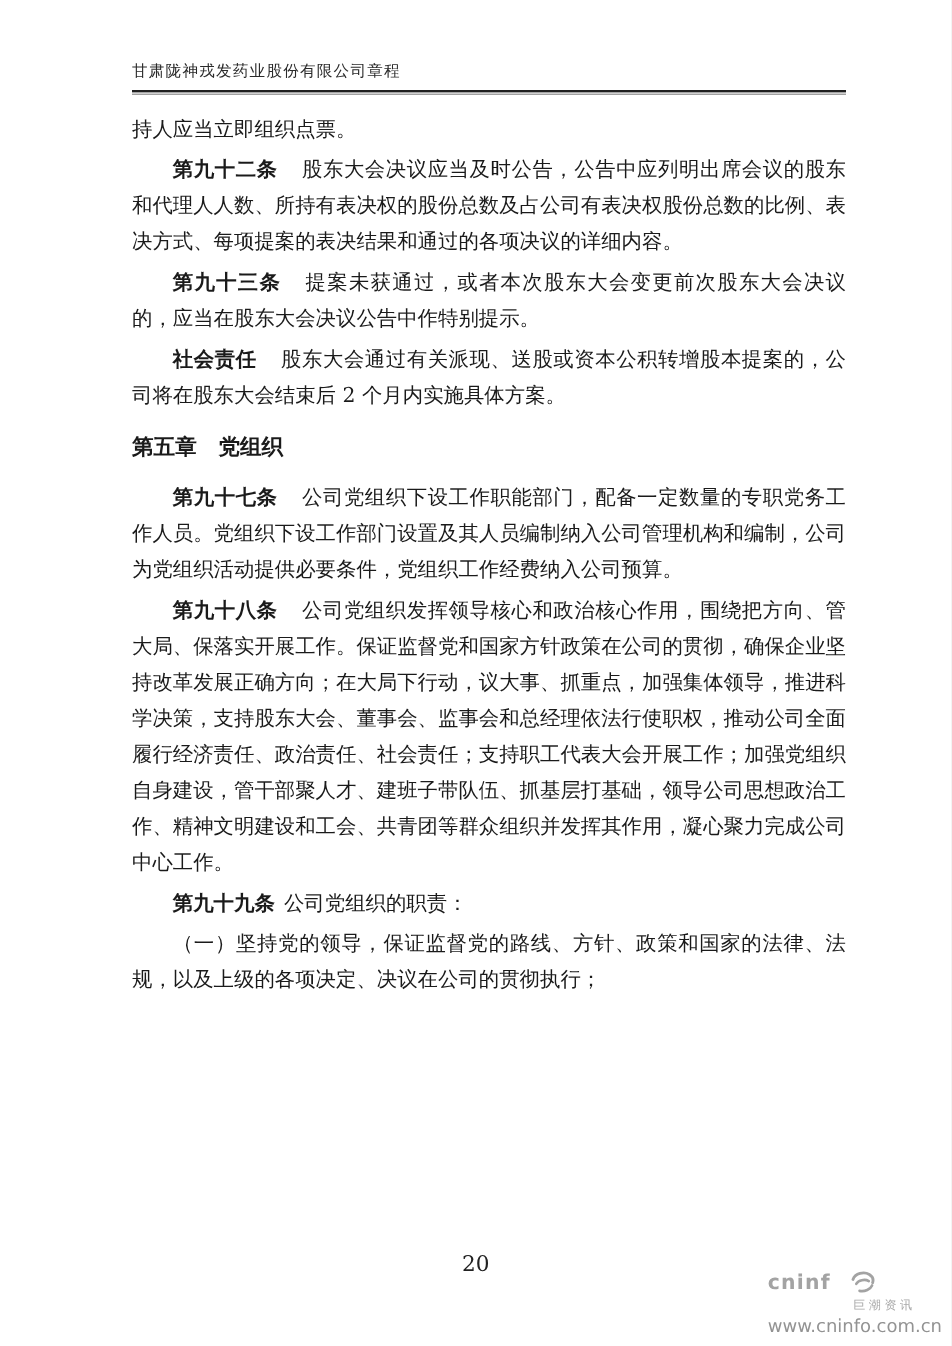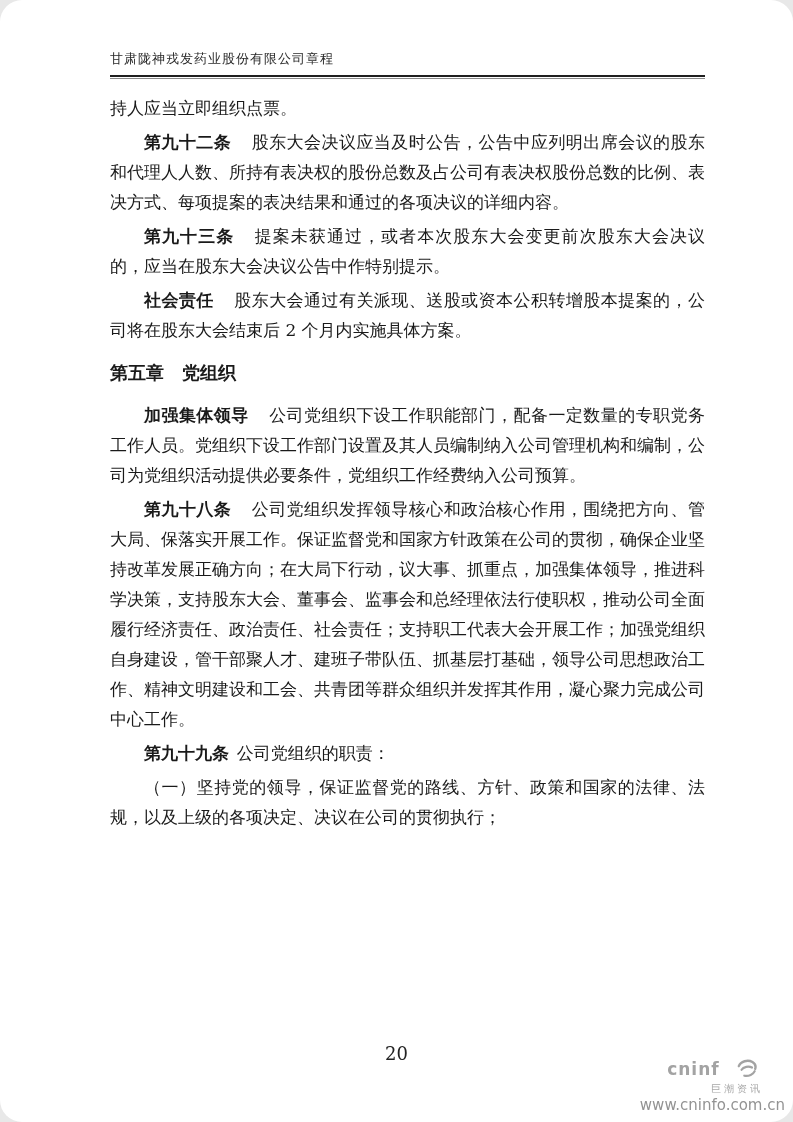--- a/index.html
+++ b/index.html
@@ -5,21 +5,20 @@
   html,body{margin:0;padding:0;background:#e8e8e8;}
   .page{
     position:relative;
     width:793px;height:1122px;
     margin:0 auto;
     background:#ffffff;
     font-family:"DejaVu Serif","Liberation Serif",serif;
     color:#1a1a1a;
     overflow:hidden;
     box-sizing:border-box;
-    border-radius:22px;
   }
   .page-header{
     padding:50px 88px 0 110px;
   }
   .doc-title{
     font-size:13px;
     color:#2a2a2a;
     letter-spacing:1px;
     padding-bottom:7px;
   }
@@ -69,21 +68,21 @@
     right:8px;
     bottom:8px;
     text-align:right;
     color:#a3a3a3;
     font-family:"DejaVu Sans","Liberation Sans",sans-serif;
     line-height:1.15;
   }
   .wm-brand-row{
     display:flex;
     align-items:center;
-    justify-content:center;
+    justify-content:flex-start;
     gap:16px;
   }
   .wm-brand{
     font-size:17px;
     font-weight:bold;
     letter-spacing:1px;
     color:#a3a3a3;
   }
   .wm-swirl{ display:block; }
   .wm-name{
@@ -108,21 +107,21 @@
     <div class="doc-title">甘肃陇神戎发药业股份有限公司章程</div>
     <div class="header-rule"></div>
   </div>
 
   <div class="content">
       <p class="para no-indent"><span>持人应当立即组织点票。</span></p>
       <p class="para"><span class="article-num">第九十二条</span><span>股东大会决议应当及时公告，公告中应列明出席会议的股东和代理人人数、所持有表决权的股份总数及占公司有表决权股份总数的比例、表决方式、每项提案的表决结果和通过的各项决议的详细内容。</span></p>
       <p class="para"><span class="article-num">第九十三条</span><span>提案未获通过，或者本次股东大会变更前次股东大会决议的，应当在股东大会决议公告中作特别提示。</span></p>
       <p class="para"><span class="article-num">社会责任</span><span>股东大会通过有关派现、送股或资本公积转增股本提案的，公司将在股东大会结束后 2 个月内实施具体方案。</span></p>
       <h2 class="chapter-heading">第五章　党组织</h2>
-      <p class="para"><span class="article-num">加强集体领导</span><span>公司党组织下设工作职能部门，配备一定数量的专职党务工作人员。党组织下设工作部门设置及其人员编制纳入公司管理机构和编制，公司为党组织活动提供必要条件，党组织工作经费纳入公司预算。</span></p>
+      <p class="para"><span class="article-num">第九十七条</span><span>公司党组织下设工作职能部门，配备一定数量的专职党务工作人员。党组织下设工作部门设置及其人员编制纳入公司管理机构和编制，公司为党组织活动提供必要条件，党组织工作经费纳入公司预算。</span></p>
       <p class="para"><span class="article-num">第九十八条</span><span>公司党组织发挥领导核心和政治核心作用，围绕把方向、管大局、保落实开展工作。保证监督党和国家方针政策在公司的贯彻，确保企业坚持改革发展正确方向；在大局下行动，议大事、抓重点，加强集体领导，推进科学决策，支持股东大会、董事会、监事会和总经理依法行使职权，推动公司全面履行经济责任、政治责任、社会责任；支持职工代表大会开展工作；加强党组织自身建设，管干部聚人才、建班子带队伍、抓基层打基础，领导公司思想政治工作、精神文明建设和工会、共青团等群众组织并发挥其作用，凝心聚力完成公司中心工作。</span></p>
       <p class="para"><span class="article-num gap-small">第九十九条</span><span>公司党组织的职责：</span></p>
       <p class="para"><span>（一）坚持党的领导，保证监督党的路线、方针、政策和国家的法律、法规，以及上级的各项决定、决议在公司的贯彻执行；</span></p>
     </div>
 
   <div class="page-number">20</div>
 
   <div class="watermark">
     <div class="wm-brand-row">
       <span class="wm-brand">cninf</span>

